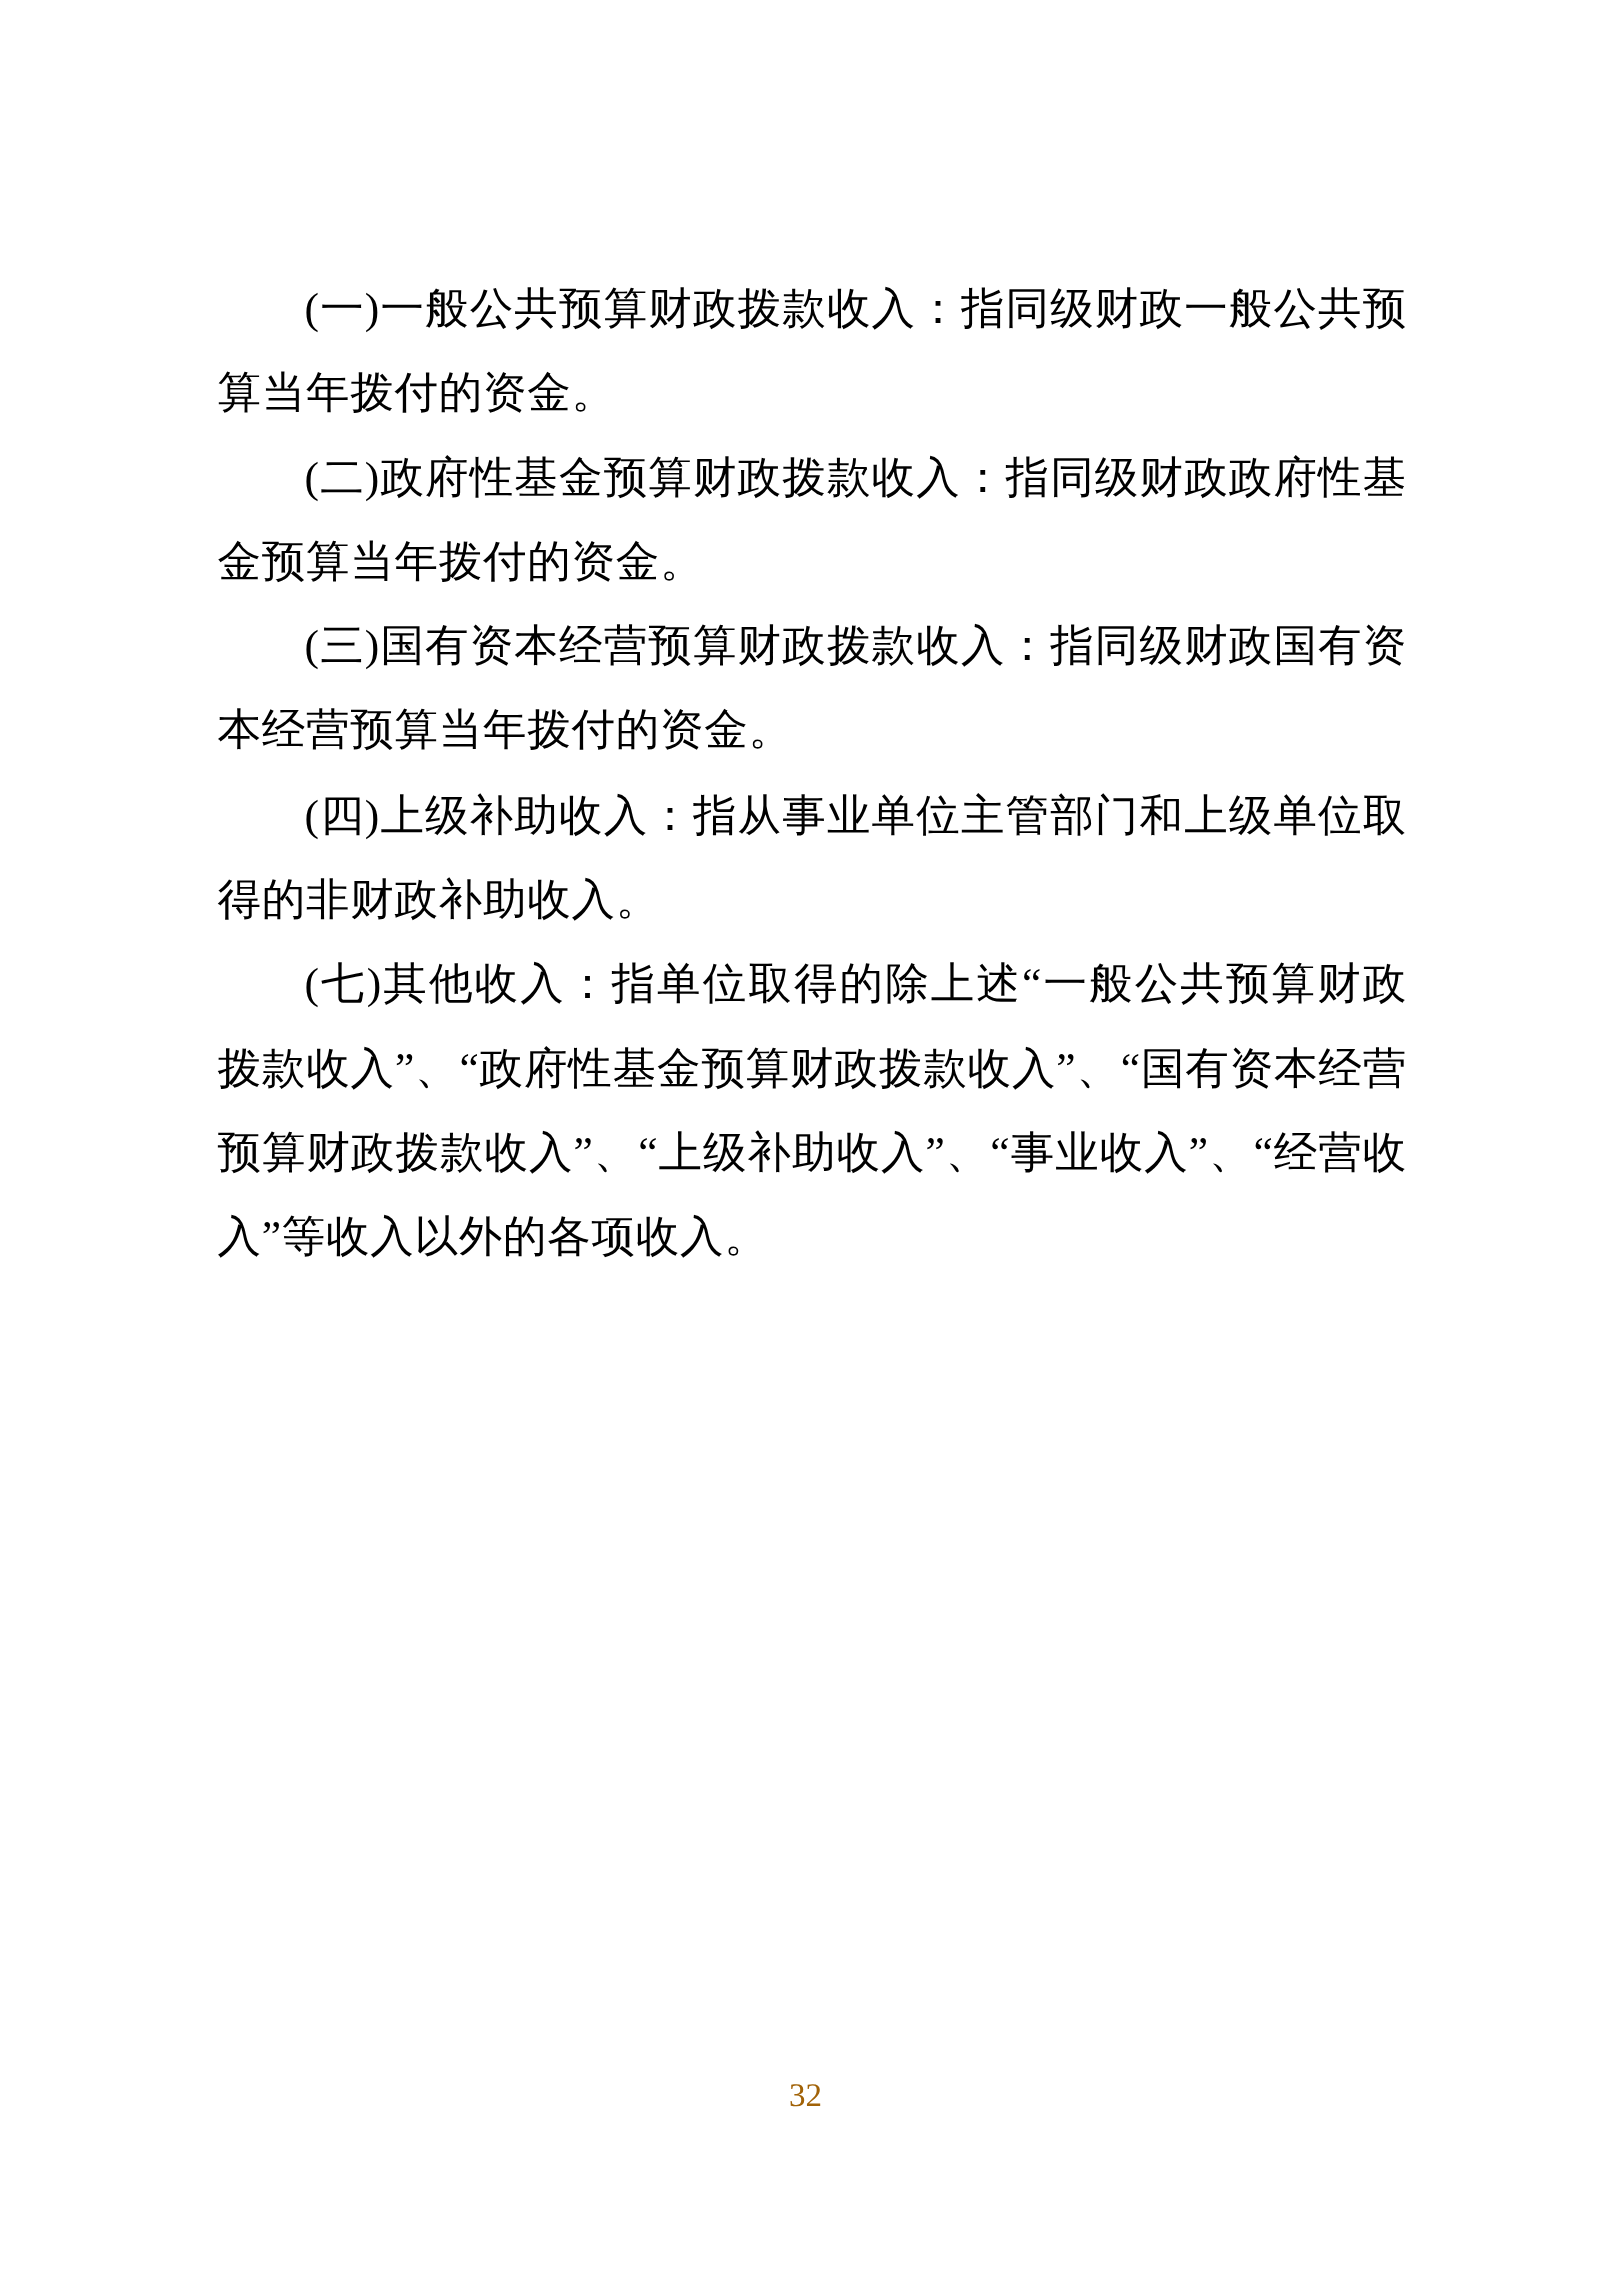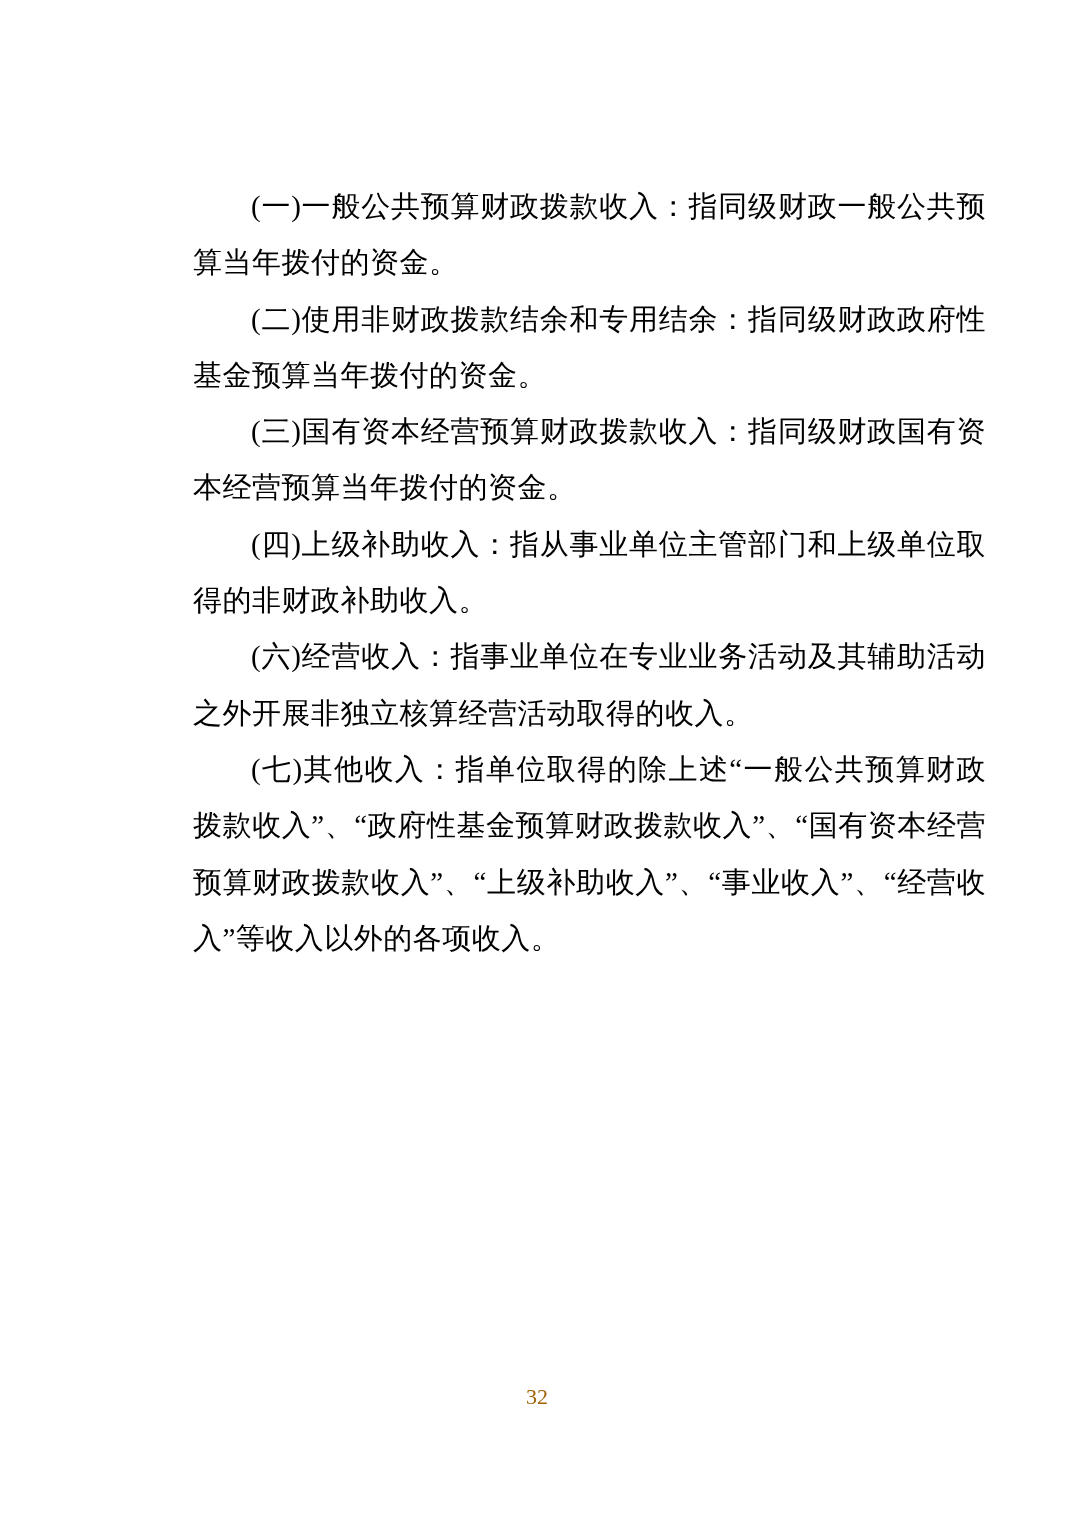--- a/index.html
+++ b/index.html
@@ -15,21 +15,20 @@
     background: #ffffff;
     overflow: hidden;
     font-family: "Liberation Serif", "DejaVu Serif", serif;
     color: #000000;
   }
   .doc-body {
     position: absolute;
     left: 145px;
     top: 178px;
     width: 793px;
-    margin-left: 48px;
   }
   .doc-body p {
     margin: 0;
     padding: 0;
     font-size: 29px;
     line-height: 56.3px;
     text-align: justify;
     text-justify: inter-character;
     text-indent: 2em;
     letter-spacing: 0.5px;
@@ -49,24 +48,23 @@
     color: #a16207;
   }
 </style>
 </head>
 <body>
 
 <div class="page">
 
   <div class="doc-body">
     <p>(一)一般公共预算财政拨款收入：指同级财政一般公共预算当年拨付的资金。</p>
-    <p>(二)使用非财政拨款结余和专用结余：指同级财政政府性基金预算当年拨付的资金。</p>
+    <p>(二)政府性基金预算财政拨款收入：指同级财政政府性基金预算当年拨付的资金。</p>
     <p>(三)国有资本经营预算财政拨款收入：指同级财政国有资本经营预算当年拨付的资金。</p>
     <p>(四)上级补助收入：指从事业单位主管部门和上级单位取得的非财政补助收入。</p>
-    <p>(六)经营收入：指事业单位在专业业务活动及其辅助活动之外开展非独立核算经营活动取得的收入。</p>
     <p>(七)其他收入：指单位取得的除上述“一般公共预算财政拨款收入”、“政府性基金预算财政拨款收入”、“国有资本经营预算财政拨款收入”、“上级补助收入”、“事业收入”、“经营收入”等收入以外的各项收入。</p>
   </div>
 
   <div class="page-footer">
     <span class="page-number">32</span>
   </div>
 
 </div>
 
 </body></html>

